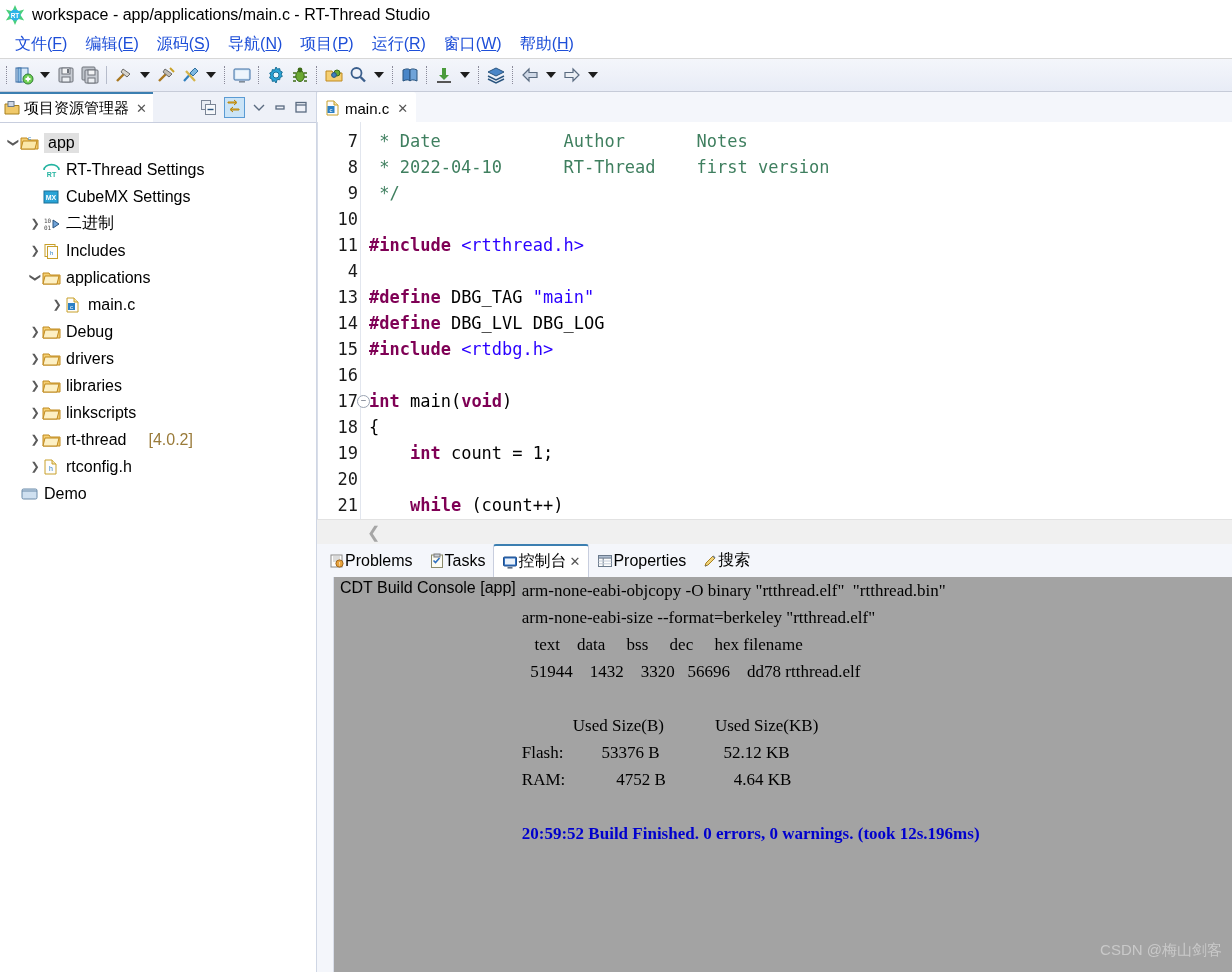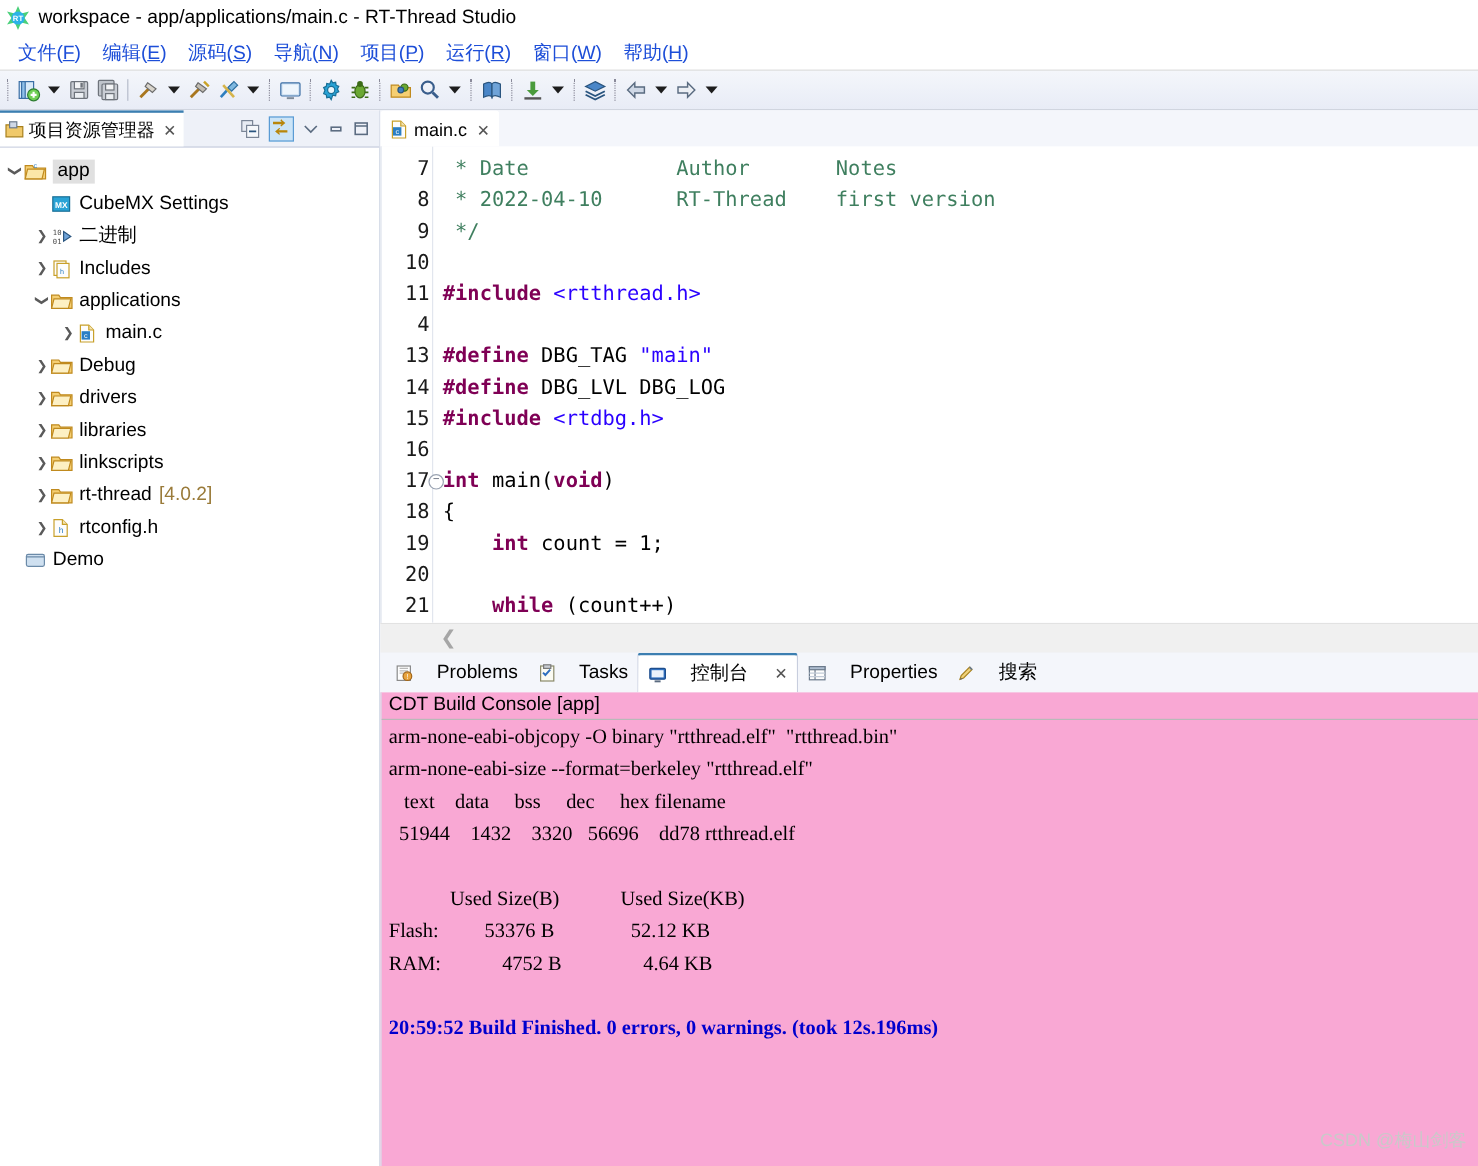--- a/index.html
+++ b/index.html
@@ -81,21 +81,21 @@
     display:flex;align-items:center;height:27px;
     font-size:16px;white-space:nowrap;
   }
   .twist{
     width:14px;flex:none;text-align:center;
     font-size:11px;color:#5a5a5a;
   }
   .tico{width:19px;height:18px;flex:none;margin-right:5px;position:relative;}
   .tlabel{color:#000;}
   .tlabel.sel{background:#e0e0e0;padding:1px 4px;}
-  .tsuffix{color:#9a7b3a;margin-left:6px;}
+  .tsuffix{color:#9a7b3a;margin-left:22px;}
   
   .rightcol{flex:1;display:flex;flex-direction:column;min-width:0;background:#f4f6fb;}
   
   .editor-wrap{
     flex:none;height:452px;
     display:flex;flex-direction:column;
     background:#f4f6fb;
   }
   .ed-tabrow{height:30px;display:flex;align-items:stretch;}
   .ed-tab{
@@ -140,32 +140,32 @@
     display:flex;align-items:center;padding-left:50px;
   }
   .chev-left{color:#a6a6a6;font-size:16px;}
   
   .console-wrap{flex:1;display:flex;flex-direction:column;background:#f4f6fb;min-height:0;}
   .cons-tabrow{
     height:33px;display:flex;align-items:stretch;
     padding-left:4px;background:#f4f6fb;
   }
   .cons-tab{
-    display:flex;align-items:center;gap:19px;
+    display:flex;align-items:center;gap:0;
     padding:0 8px;font-size:16px;white-space:nowrap;color:#000;
   }
   .cons-tab.active{
     background:#ffffff;
     border-top:2px solid #3c7fb1;
     border-left:1px solid #c8cede;border-right:1px solid #c8cede;
     border-top-left-radius:3px;border-top-right-radius:3px;
   }
   .cons-body{
-    flex:1;background:#f9a8d4;display:flex;flex-direction:column;
-    border-left:1px solid #d9dee9;min-height:0;
+    flex:1;background:#a3a3a3;display:flex;flex-direction:row;
+    border-left:1px solid #d9dee9;min-height:0;margin-left:16px;
   }
   .cons-head{
     font-size:16px;padding:2px 0 2px 6px;color:#000;
     border-bottom:1px solid #b9b9b9;white-space:nowrap;
   }
   .cons-out{
     flex:1;padding:0 0 0 6px;overflow:hidden;
     font-family:Liberation Serif, serif;
     font-size:17px;white-space:pre;color:#000;position:relative;
   }
@@ -415,20 +415,28 @@
           <span class="tico"><svg width="19" height="18" viewBox="0 0 19 18">
               <path d="M1 4h6l1.4 2H18v9H1z" fill="#f5cf73" stroke="#c08a1e"></path>
               <path d="M3 7h14l-2 8H1z" fill="#fbe7a8" stroke="#c08a1e"></path>
               <text x="8" y="6" font-size="6" fill="#2b7fc4" font-family="Liberation Sans, sans-serif">c</text>
             </svg></span>
           <span class="tlabel sel">app</span>
         </div>
         <div class="trow" style="padding-left: 28px;">
           <span class="twist"></span>
           <span class="tico"><svg width="19" height="18" viewBox="0 0 19 18">
+              <path d="M2 9 a7 5 0 0 1 15 0" fill="none" stroke="#23b3a0" stroke-width="1.6"></path>
+              <text x="9.5" y="16" font-size="7" fill="#23b3a0" text-anchor="middle" font-family="Liberation Sans, sans-serif" font-weight="bold">RT</text>
+            </svg></span>
+          <span class="tlabel">RT-Thread Settings</span>
+        </div>
+        <div class="trow" style="padding-left: 28px;">
+          <span class="twist"></span>
+          <span class="tico"><svg width="19" height="18" viewBox="0 0 19 18">
               <rect x="2" y="3" width="14" height="12" fill="#29a3d6" stroke="#1a6f96"></rect>
               <text x="9" y="12" font-size="7" fill="#fff" text-anchor="middle" font-family="Liberation Sans, sans-serif" font-weight="bold">MX</text>
             </svg></span>
           <span class="tlabel">CubeMX Settings</span>
         </div>
         <div class="trow" style="padding-left: 28px;">
           <span class="twist">❯</span>
           <span class="tico"><svg width="19" height="18" viewBox="0 0 19 18">
               <text x="2" y="8" font-size="6" fill="#4a4a4a" font-family="DejaVu Sans Mono, monospace">10</text>
               <text x="2" y="15" font-size="6" fill="#4a4a4a" font-family="DejaVu Sans Mono, monospace">01</text>

